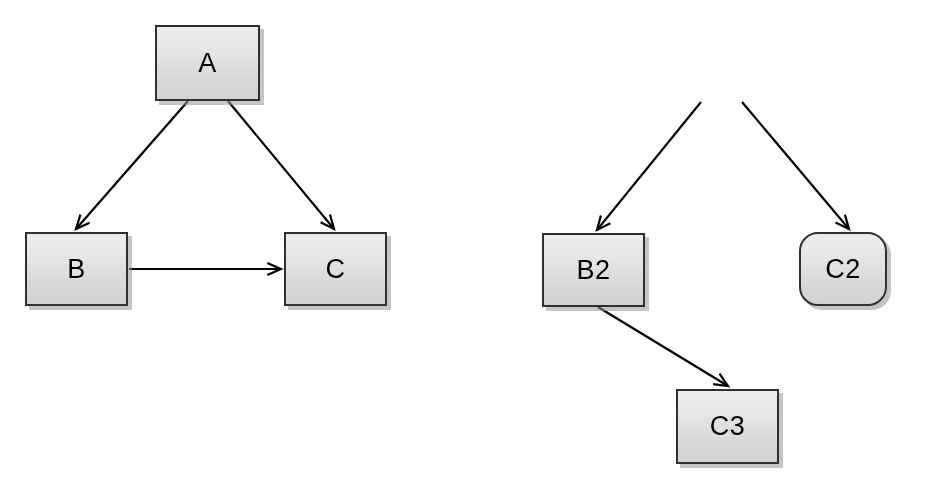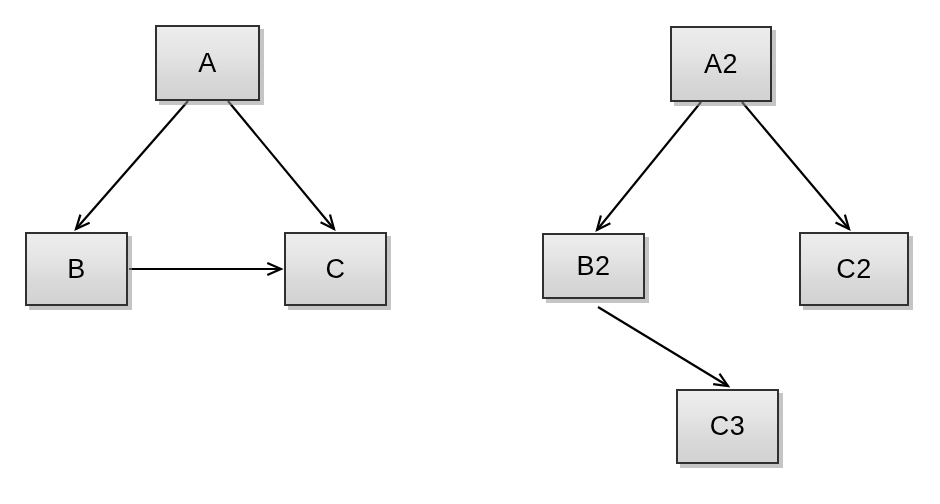--- a/index.html
+++ b/index.html
@@ -86,29 +86,26 @@
   </div>
 
   <div class="node" style="left:25px; top:232px; width:103px; height:74px;">
     <span class="node-label">B</span>
   </div>
 
   <div class="node" style="left:284px; top:232px; width:103px; height:74px;">
     <span class="node-label">C</span>
   </div>
 
-  <div class="node" style="left:670px; top:26px; width:102px; height:76px;">
-    <span class="node-label">A2</span>
-  </div>
 
-  <div class="node" style="left:542px; top:233px; width:103px; height:66px;">
+  <div class="node" style="left:542px; top:233px; width:103px; height:74px;">
     <span class="node-label">B2</span>
   </div>
 
-  <div class="node" style="left:799px; top:232px; width:110px; height:74px;">
+  <div class="node" style="left:799px; top:232px; width:88px; height:74px;border-radius:19px;">
     <span class="node-label">C2</span>
   </div>
 
   <div class="node" style="left:676px; top:389px; width:103px; height:75px;justify-content:center;">
     <span class="node-label">C3</span>
   </div>
 
 </div>
 
 </body></html>

